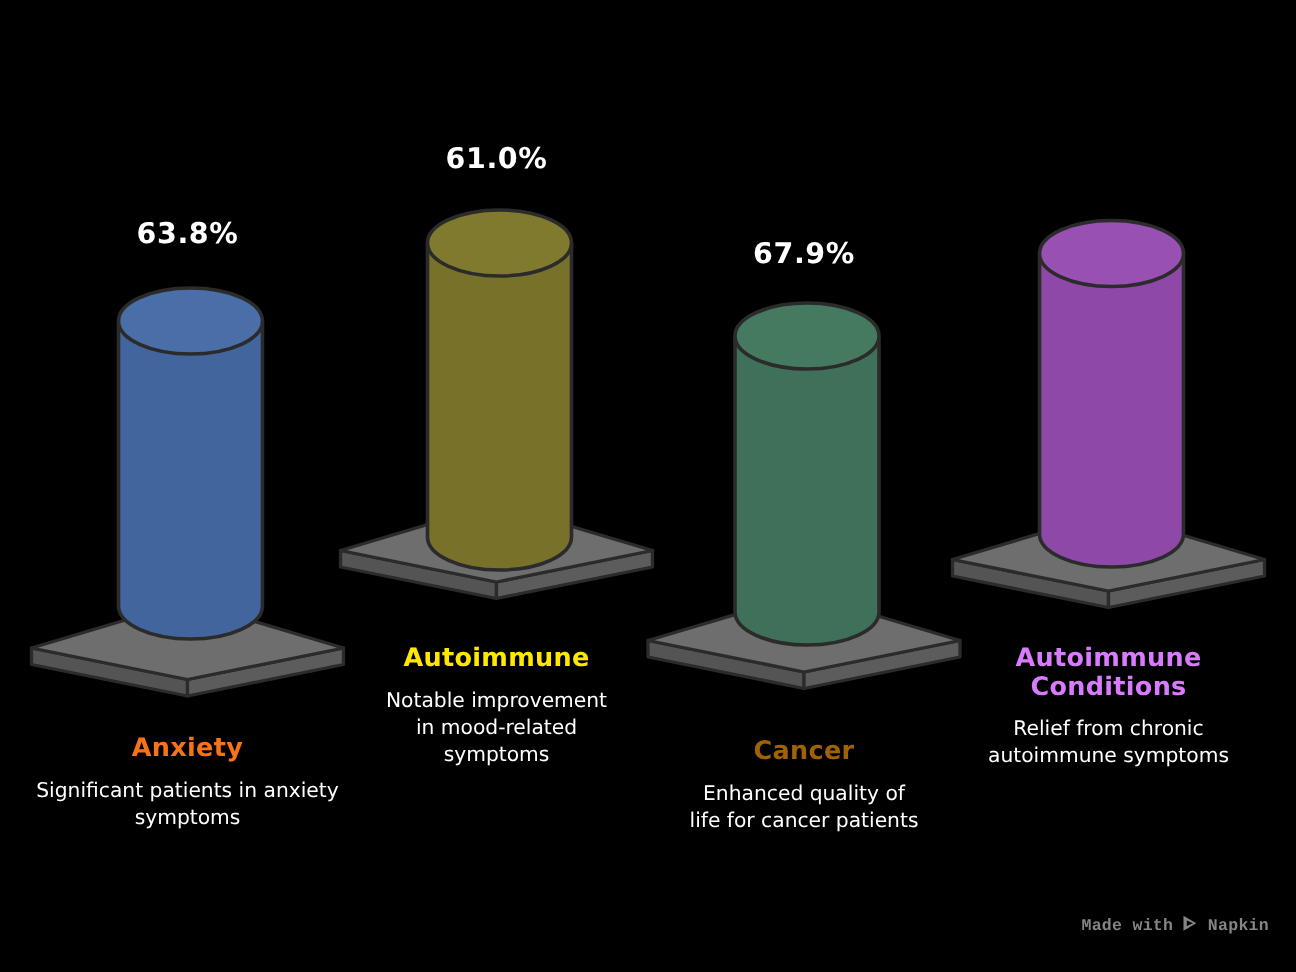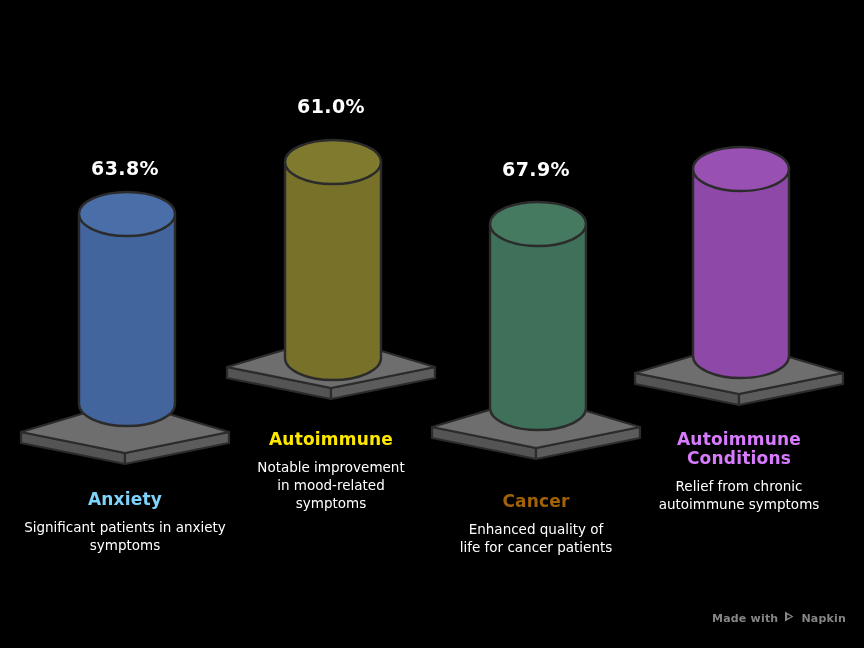--- a/index.html
+++ b/index.html
@@ -44,32 +44,32 @@
   .desc{
     color:#FFFFFF;font-size:13.5px;line-height:18px;
     margin:0;padding:0 10px;font-weight:normal;
   }
 
   
   #watermark{
     position:absolute;right:18px;bottom:22px;
     display:flex;align-items:center;gap:5px;
     color:#8d8d8d;font-size:11px;font-weight:bold;
-    letter-spacing:.2px;opacity:.95;
+    letter-spacing:.2px;opacity:.95;font-family:Liberation Mono, monospace;
   }
   #watermark .mark{display:block;}
 </style>
 </head>
 <body>
 
 <div id="stage">
 
   <div class="col" style="left:0px;width:250px;">
 
-    <div class="value" style="top:145px;margin-top:12px;">63.8%</div>
+    <div class="value" style="top:145px;">63.8%</div>
 
     <div class="base" style="left:18px;top:395px;">
       <svg width="214" height="72" viewBox="0 0 214 72">
 
         <path d="M3 37 L3 48 L107 69 L107 58 Z" fill="#545454" stroke="#2b2b2b" stroke-width="2.2" stroke-linejoin="round"></path>
 
         <path d="M211 37 L211 48 L107 69 L107 58 Z" fill="#5c5c5c" stroke="#2b2b2b" stroke-width="2.2" stroke-linejoin="round"></path>
 
         <path d="M107 6 L211 37 L107 58 L3 37 Z" fill="#6E6E6E" stroke="#2b2b2b" stroke-width="2.2" stroke-linejoin="round"></path>
       </svg>
@@ -78,21 +78,21 @@
     <div class="cyl" style="left:75px;top:190px;">
       <svg width="104" height="246" viewBox="0 0 104 246">
 
         <path d="M4 24 L4 214 A48 22 0 0 0 100 214 L100 24 Z" fill="#43659E" stroke="#2b2b2b" stroke-width="2.4" stroke-linejoin="round"></path>
 
         <ellipse cx="52" cy="24" rx="48" ry="22" fill="#4A6EA8" stroke="#2b2b2b" stroke-width="2.4"></ellipse>
       </svg>
     </div>
 
     <div class="txt" style="top:490px;">
-      <div class="cat" style="color:#7dd3fc;">Anxiety</div>
+      <div class="cat" style="color:#f97316;">Anxiety</div>
       <div class="desc">Significant patients in anxiety symptoms</div>
     </div>
   </div>
 
   <div class="col" style="left:206px;width:250px;">
 
     <div class="value" style="top:95px;">61.0%</div>
 
     <div class="base" style="left:18px;top:330px;">
       <svg width="214" height="72" viewBox="0 0 214 72">

